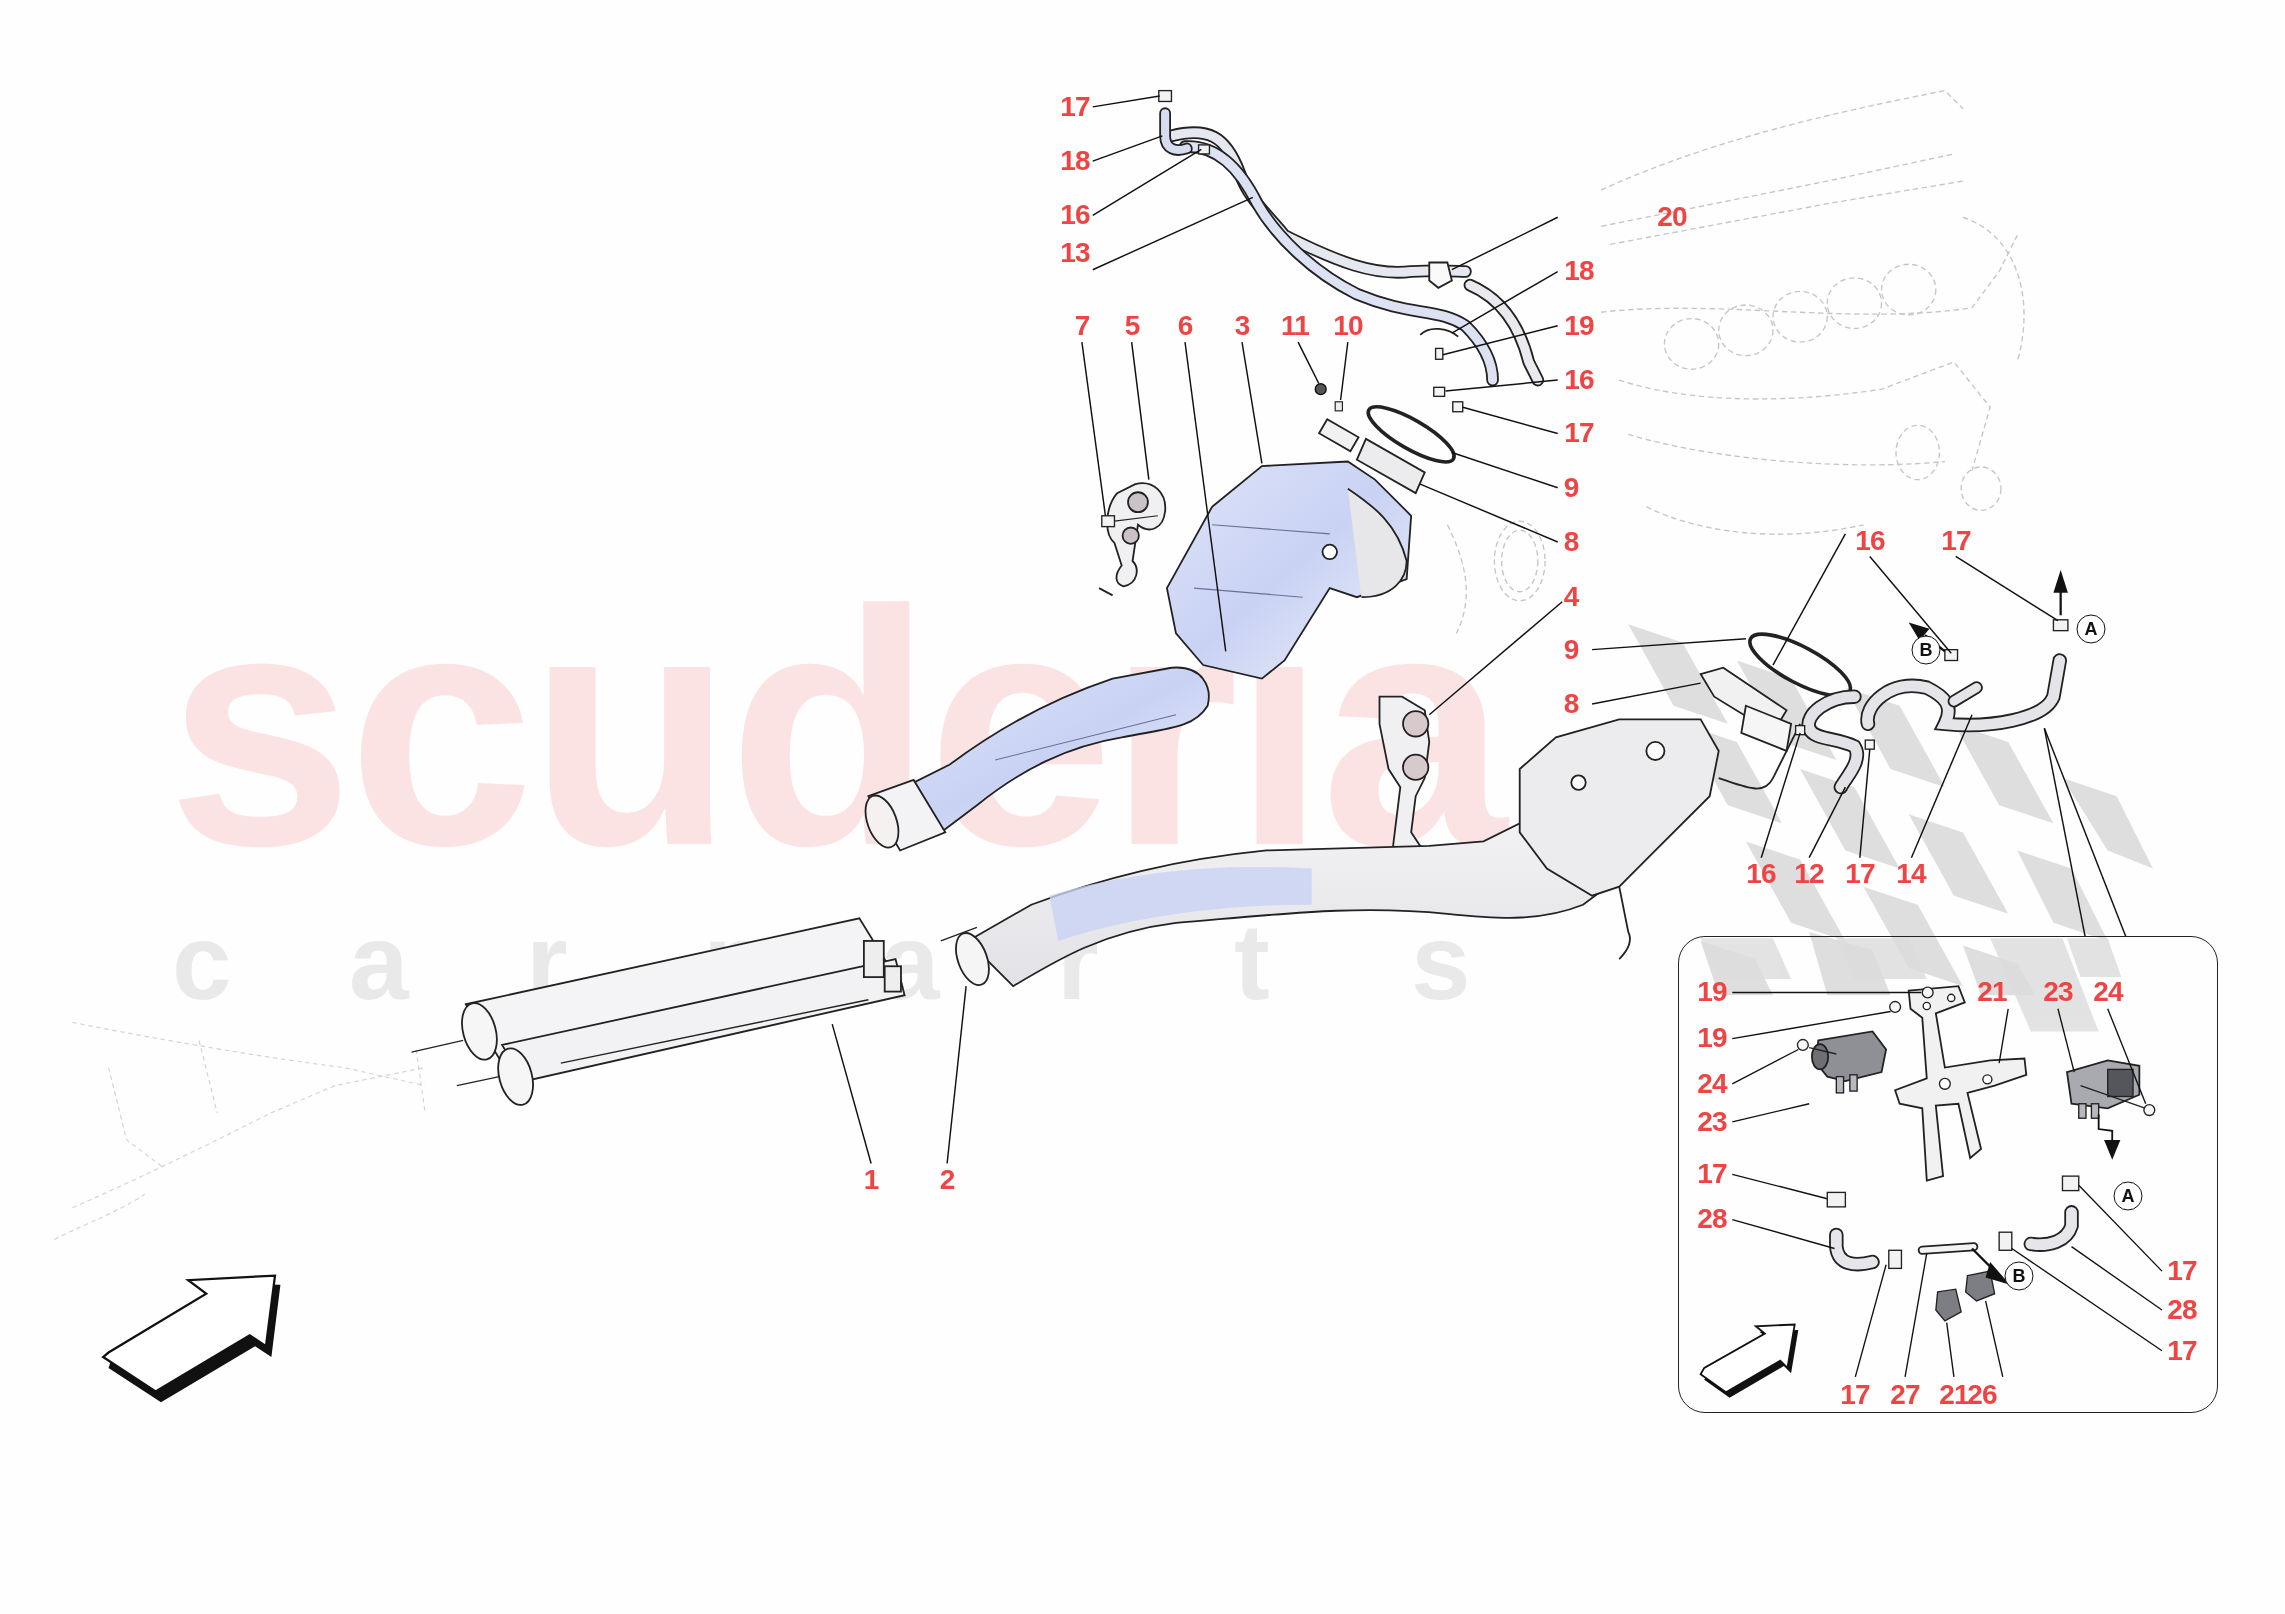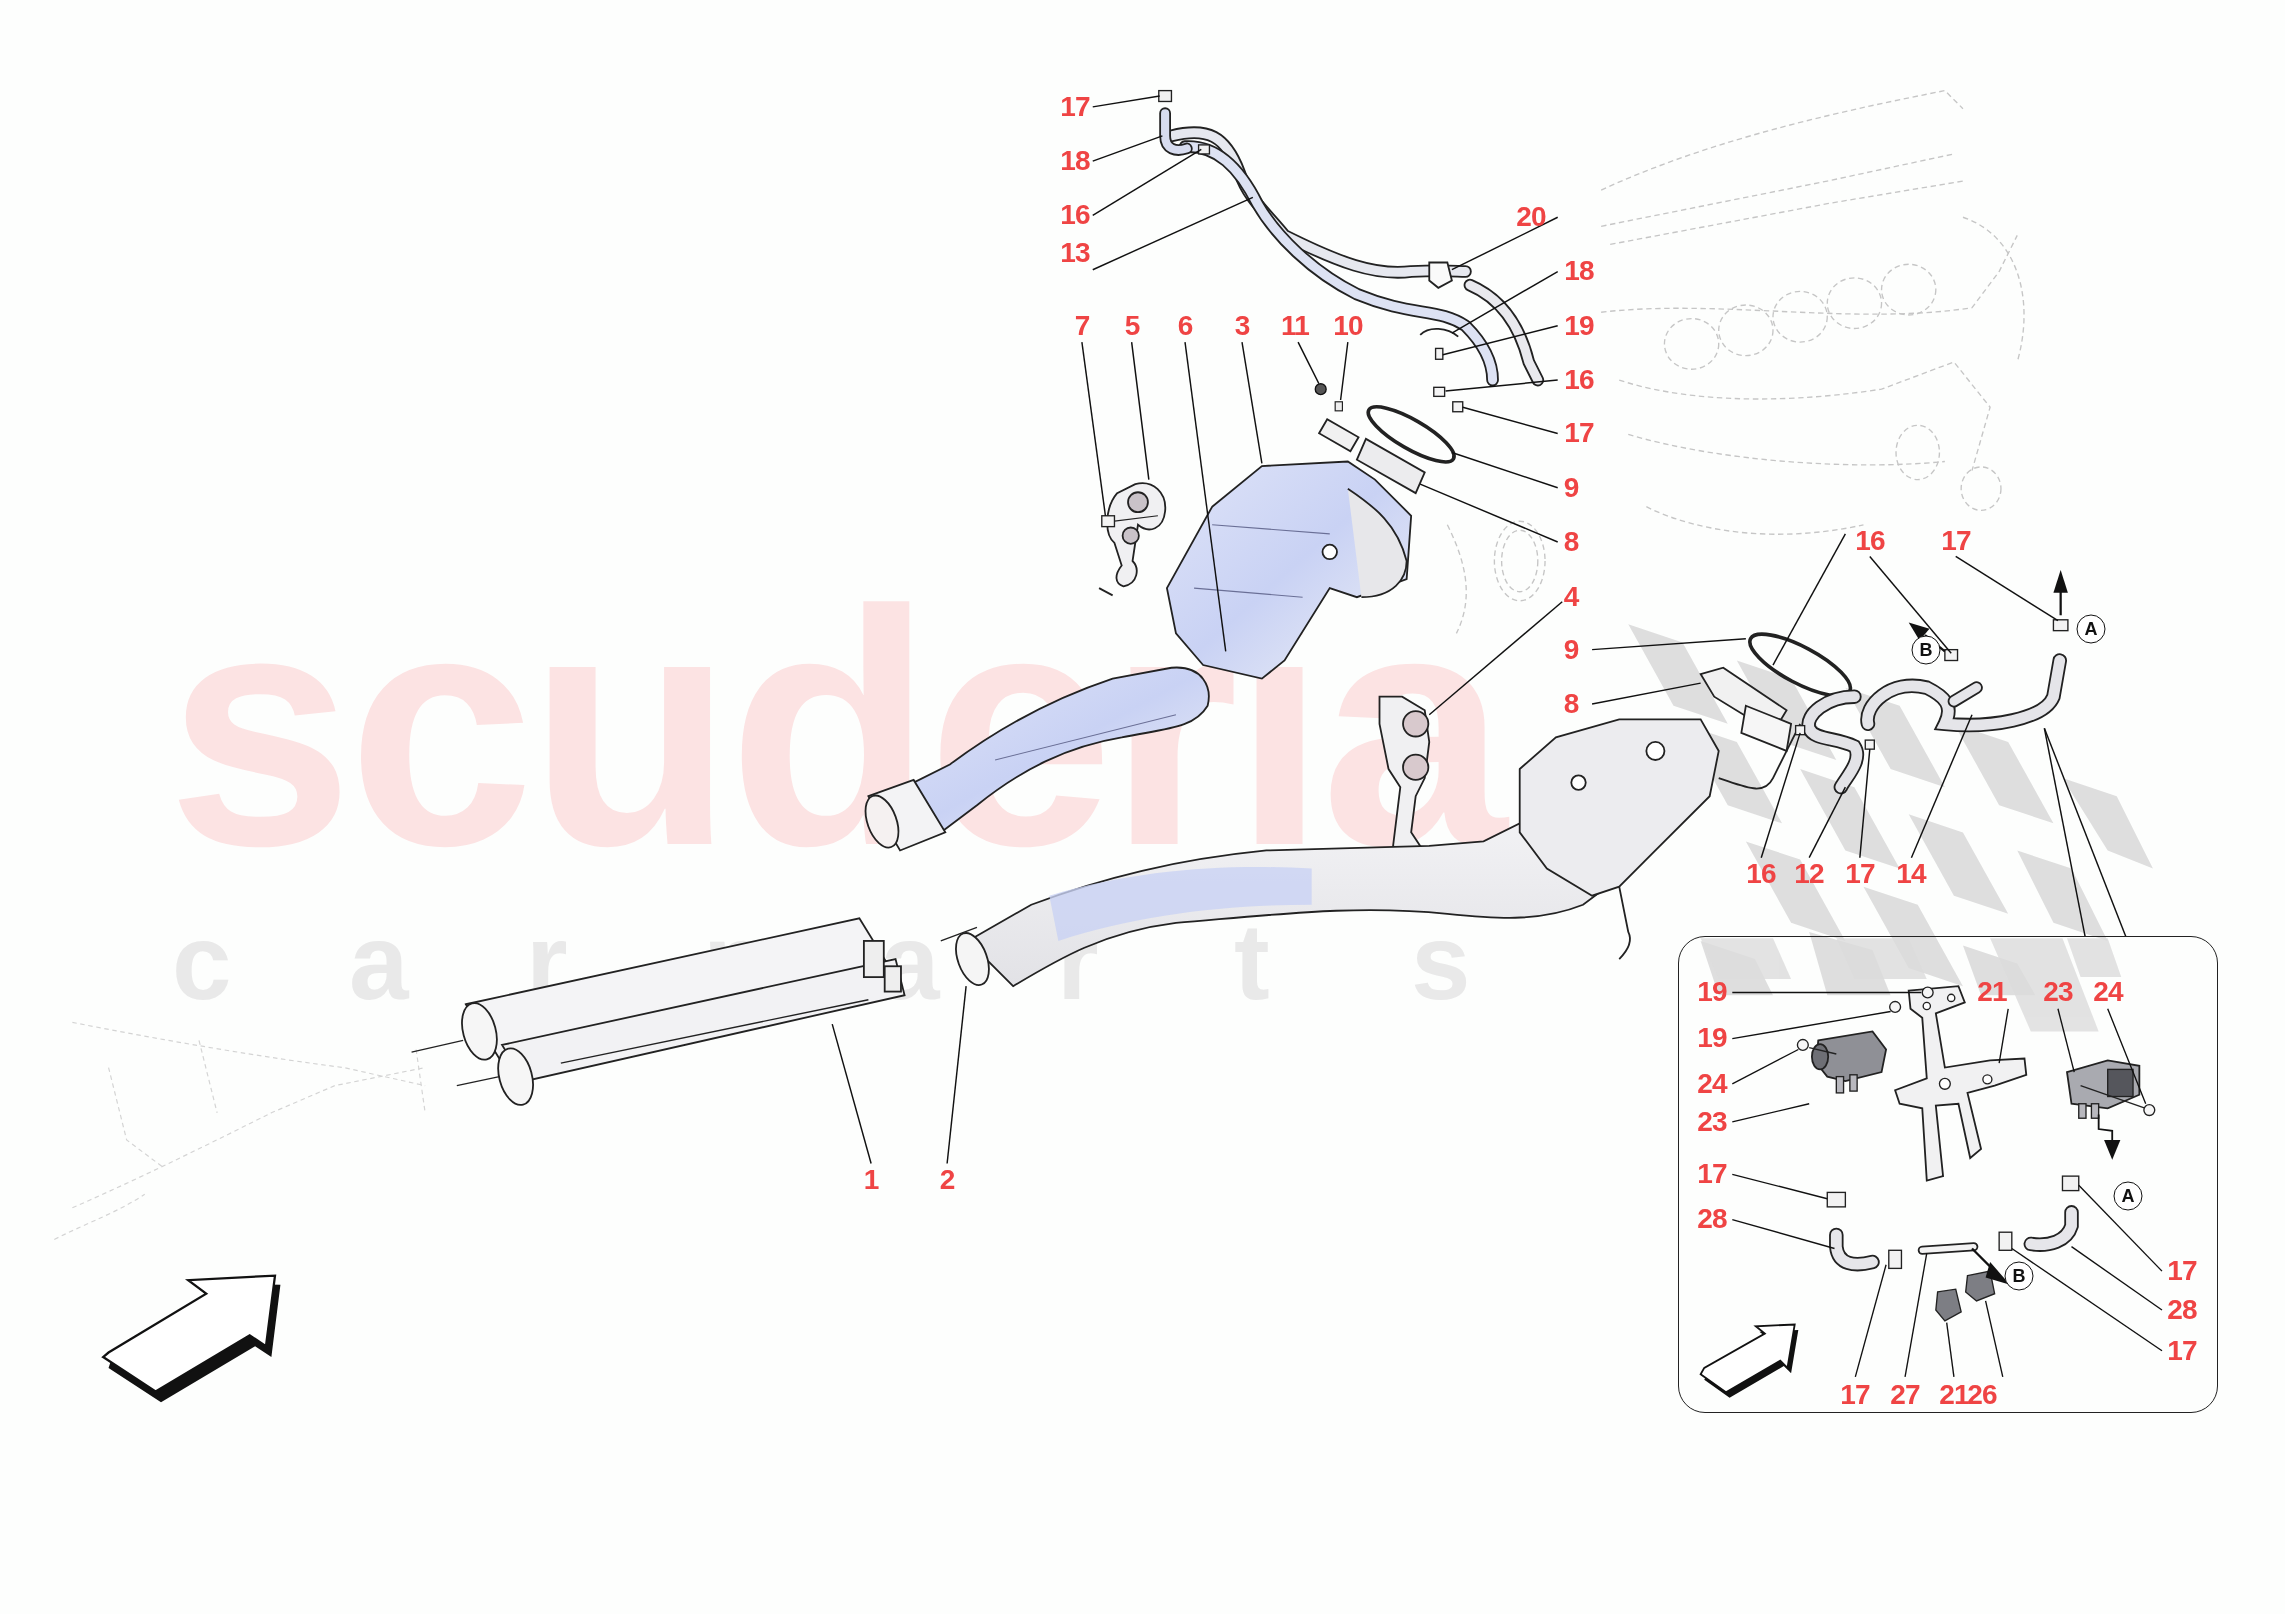--- a/index.html
+++ b/index.html
@@ -326,21 +326,21 @@
   <div class="lbl" style="left:1075px;top:107px">17</div>
   <div class="lbl" style="left:1075px;top:161px">18</div>
   <div class="lbl" style="left:1075px;top:215px">16</div>
   <div class="lbl" style="left:1075px;top:253px">13</div>
   <div class="lbl" style="left:1082px;top:326px">7</div>
   <div class="lbl" style="left:1132px;top:326px">5</div>
   <div class="lbl" style="left:1185px;top:326px">6</div>
   <div class="lbl" style="left:1242px;top:326px">3</div>
   <div class="lbl" style="left:1295px;top:326px">11</div>
   <div class="lbl" style="left:1348px;top:326px">10</div>
-  <div class="lbl" style="left:1531px;top:217px">20</div>
+  <div class="lbl" style="left:1672px;top:217px">20</div>
   <div class="lbl" style="left:1579px;top:271px">18</div>
   <div class="lbl" style="left:1579px;top:326px">19</div>
   <div class="lbl" style="left:1579px;top:380px">16</div>
   <div class="lbl" style="left:1579px;top:433px">17</div>
   <div class="lbl" style="left:1571px;top:488px">9</div>
   <div class="lbl" style="left:1571px;top:542px">8</div>
   <div class="lbl" style="left:1571px;top:597px">4</div>
   <div class="lbl" style="left:1571px;top:650px">9</div>
   <div class="lbl" style="left:1571px;top:704px">8</div>
   <div class="lbl" style="left:1870px;top:541px">16</div>

